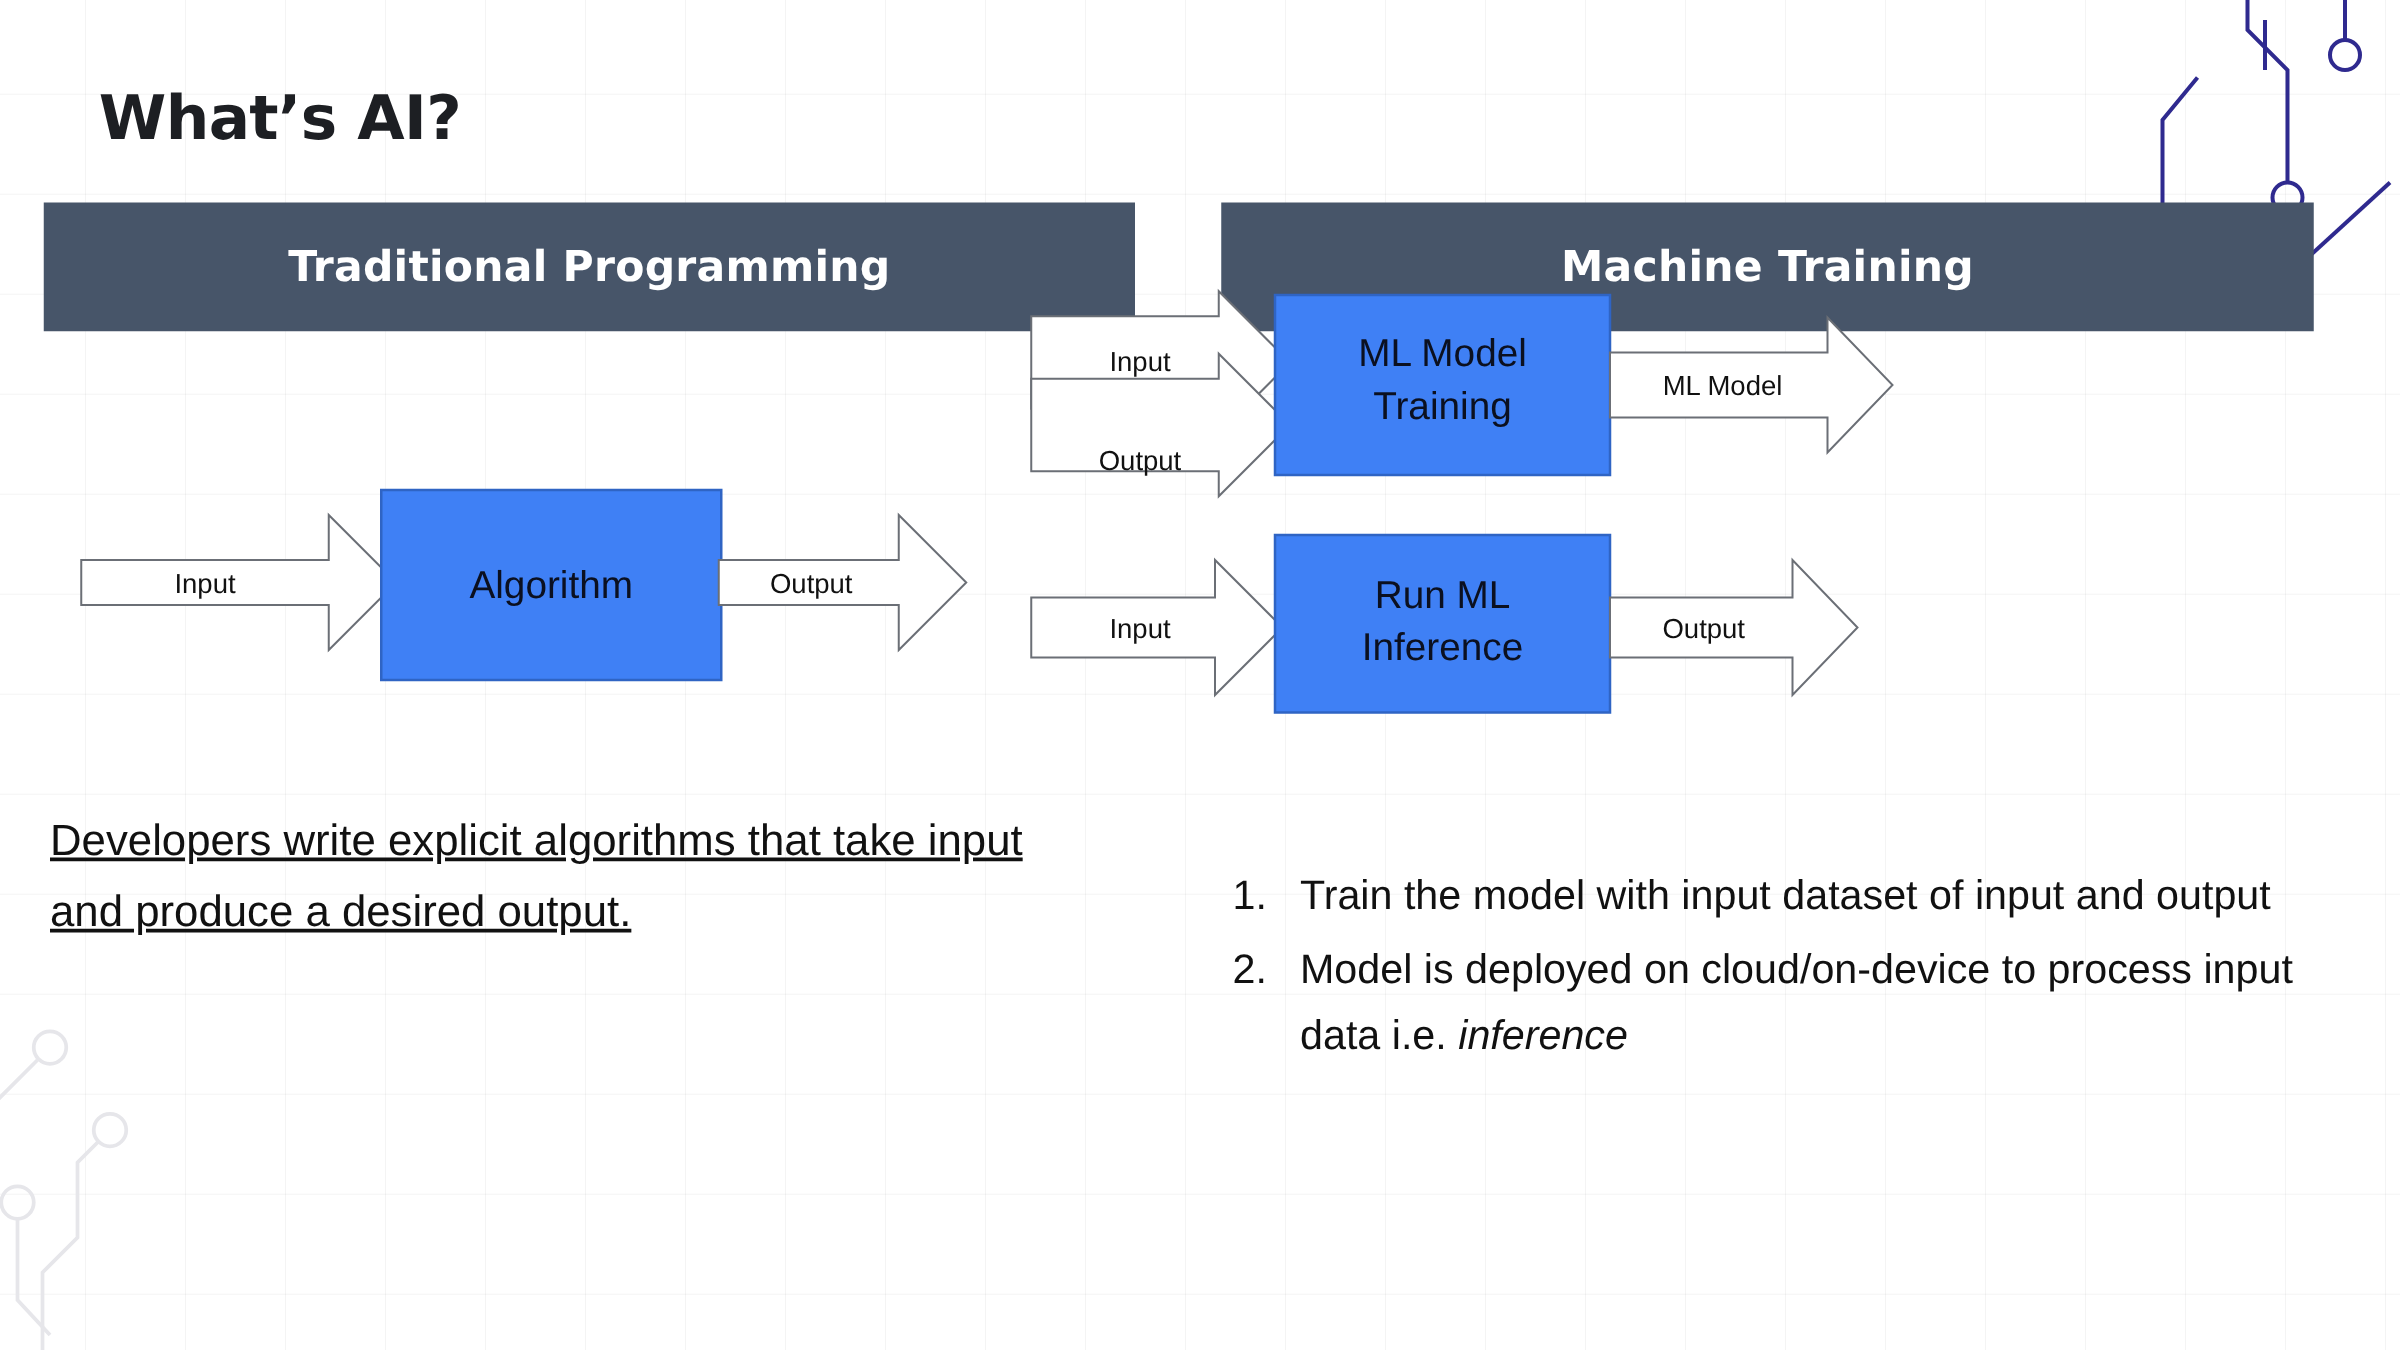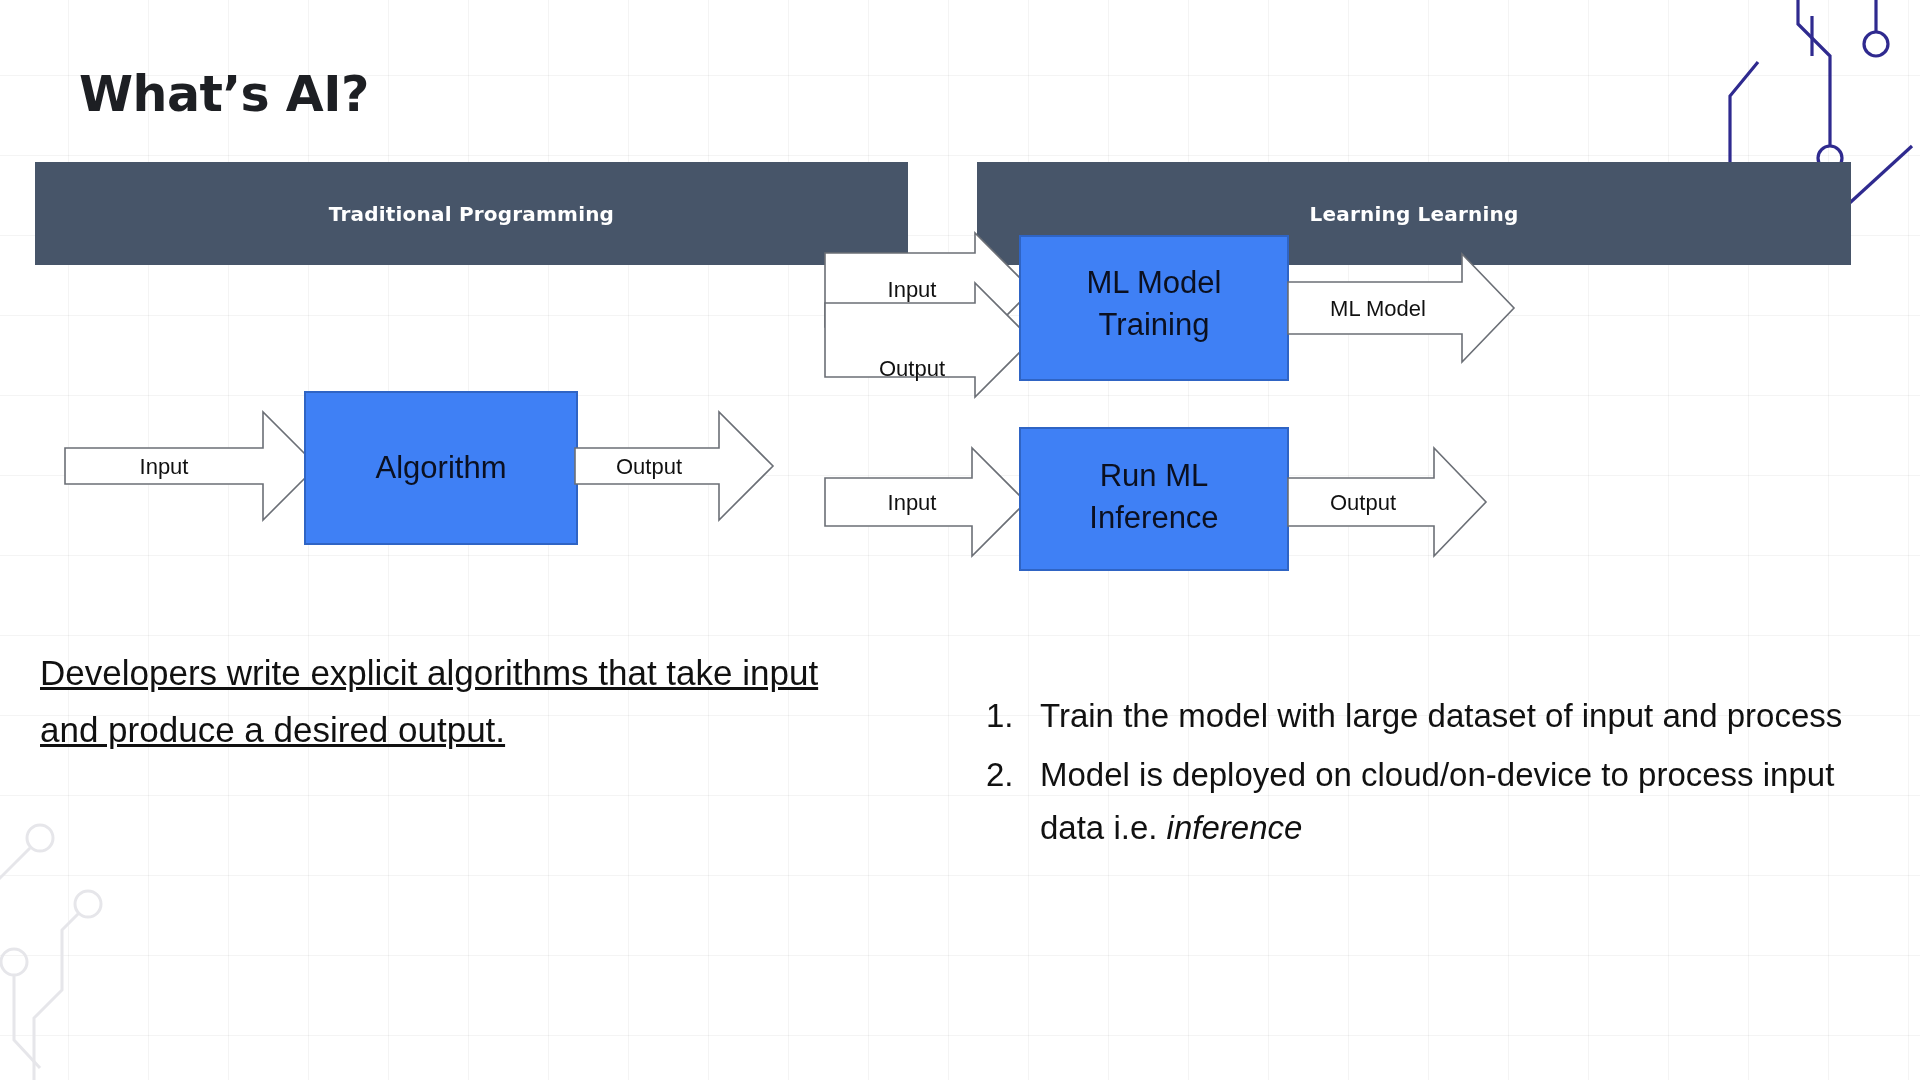--- a/index.html
+++ b/index.html
@@ -38,21 +38,21 @@
 
   
   .col-header {
     position:absolute;
     height:103px;
     background:#475569;
     display:flex; align-items:center; justify-content:center;
   }
   .col-header span {
     color:#ffffff;
-    font-size:20px;
+    font-size:34px;
     font-weight:800;
     letter-spacing:0.2px;
     font-family:"DejaVu Sans", sans-serif;
   }
   #header-left  { left:35px;  top:162px; width:873px; }
   #header-right { left:977px; top:162px; width:874px; }
 
   
   .diagram { position:absolute;text-decoration:underline; }
   .diagram svg { display:block; overflow:visible; }
@@ -139,21 +139,21 @@
       <path d="M14 185 L14 250 L40 278"></path>
     </g>
   </svg>
 
   <div id="page-title">What’s AI?</div>
 
   <div class="col-header" id="header-left">
     <span>Traditional Programming</span>
   </div>
   <div class="col-header" id="header-right">
-    <span>Learning Learning</span>
+    <span>Machine Training</span>
   </div>
 
   <div class="diagram" id="diagram-left" style="left:55px; top:370px;">
     <svg width="830" height="180" viewBox="0 0 830 180">
 
       <polygon class="arrow-shape" points="10,78 208,78 208,42 262,96 208,150 208,114 10,114"></polygon>
       <text class="arrow-label" x="109" y="104">Input</text>
 
       <rect class="proc-box" x="250" y="22" width="272" height="152"></rect>
       <text class="proc-label" x="386" y="108">Algorithm</text>
@@ -195,21 +195,21 @@
       <text class="arrow-label" x="543" y="90">Output</text>
     </svg>
   </div>
 
   <div id="left-body">Developers write explicit algorithms that take input and produce a desired output.</div>
 
   <div id="right-list">
     <ol>
       <li>
         <span class="num">1.</span>
-        <span class="txt"><span>Train the model with large dataset of input and process</span><span class="ital"></span></span>
+        <span class="txt"><span>Train the model with input dataset of input and output</span><span class="ital"></span></span>
       </li>
       <li>
         <span class="num">2.</span>
         <span class="txt"><span>Model is deployed on cloud/on-device to process input data i.e. </span><span class="ital">inference</span></span>
       </li>
     </ol>
   </div>
 
 </div>
 

